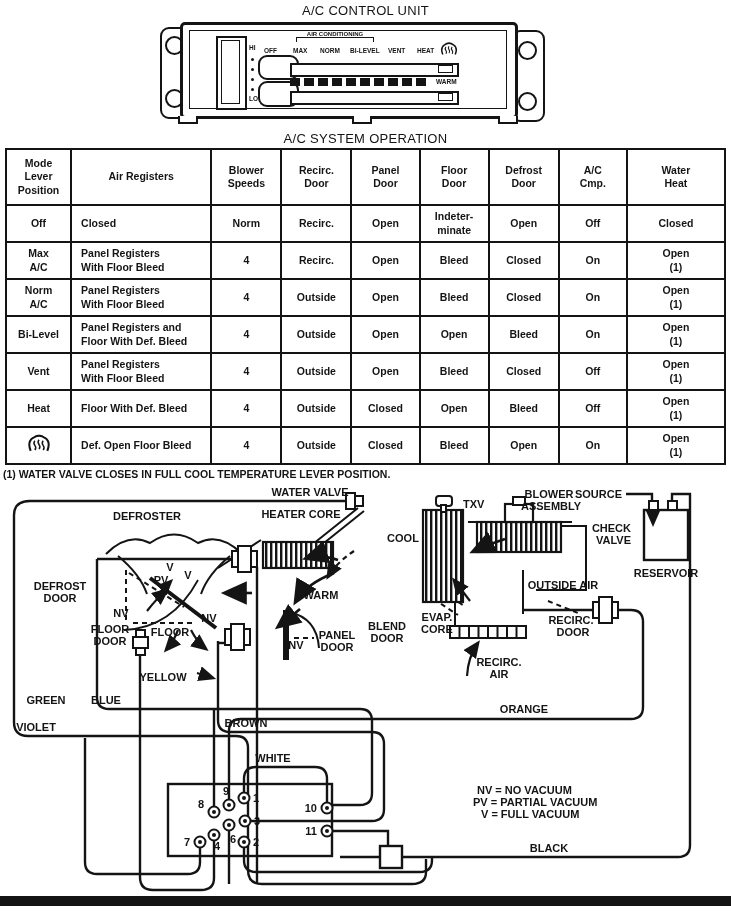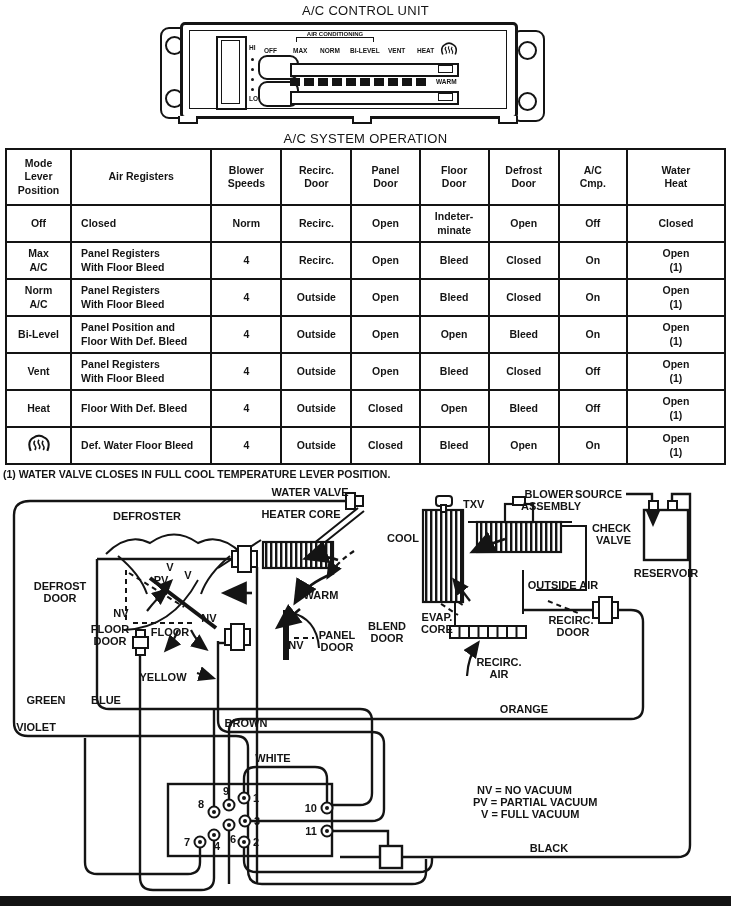--- a/index.html
+++ b/index.html
@@ -183,21 +183,21 @@
             <td>Outside</td>
             <td>Open</td>
             <td>Bleed</td>
             <td>Closed</td>
             <td>On</td>
             <td>Open
 (1)</td>
           </tr>
           <tr>
             <td>Bi-Level</td>
-            <td class="left">Panel Position and
+            <td class="left">Panel Registers and
 Floor With Def. Bleed</td>
             <td>4</td>
             <td>Outside</td>
             <td>Open</td>
             <td>Open</td>
             <td>Bleed</td>
             <td>On</td>
             <td>Open
 (1)</td>
           </tr>
@@ -223,21 +223,21 @@
             <td>Open</td>
             <td>Bleed</td>
             <td>Off</td>
             <td>Open
 (1)</td>
           </tr>
           <tr>
             <td><svg class="def-ico" viewBox="0 0 26 20">
                 <use href="#defrost-sym"></use>
               </svg></td>
-            <td class="left">Def. Water Floor Bleed</td>
+            <td class="left">Def. Open Floor Bleed</td>
             <td>4</td>
             <td>Outside</td>
             <td>Closed</td>
             <td>Bleed</td>
             <td>Open</td>
             <td>On</td>
             <td>Open
 (1)</td>
           </tr>
         </tbody>

